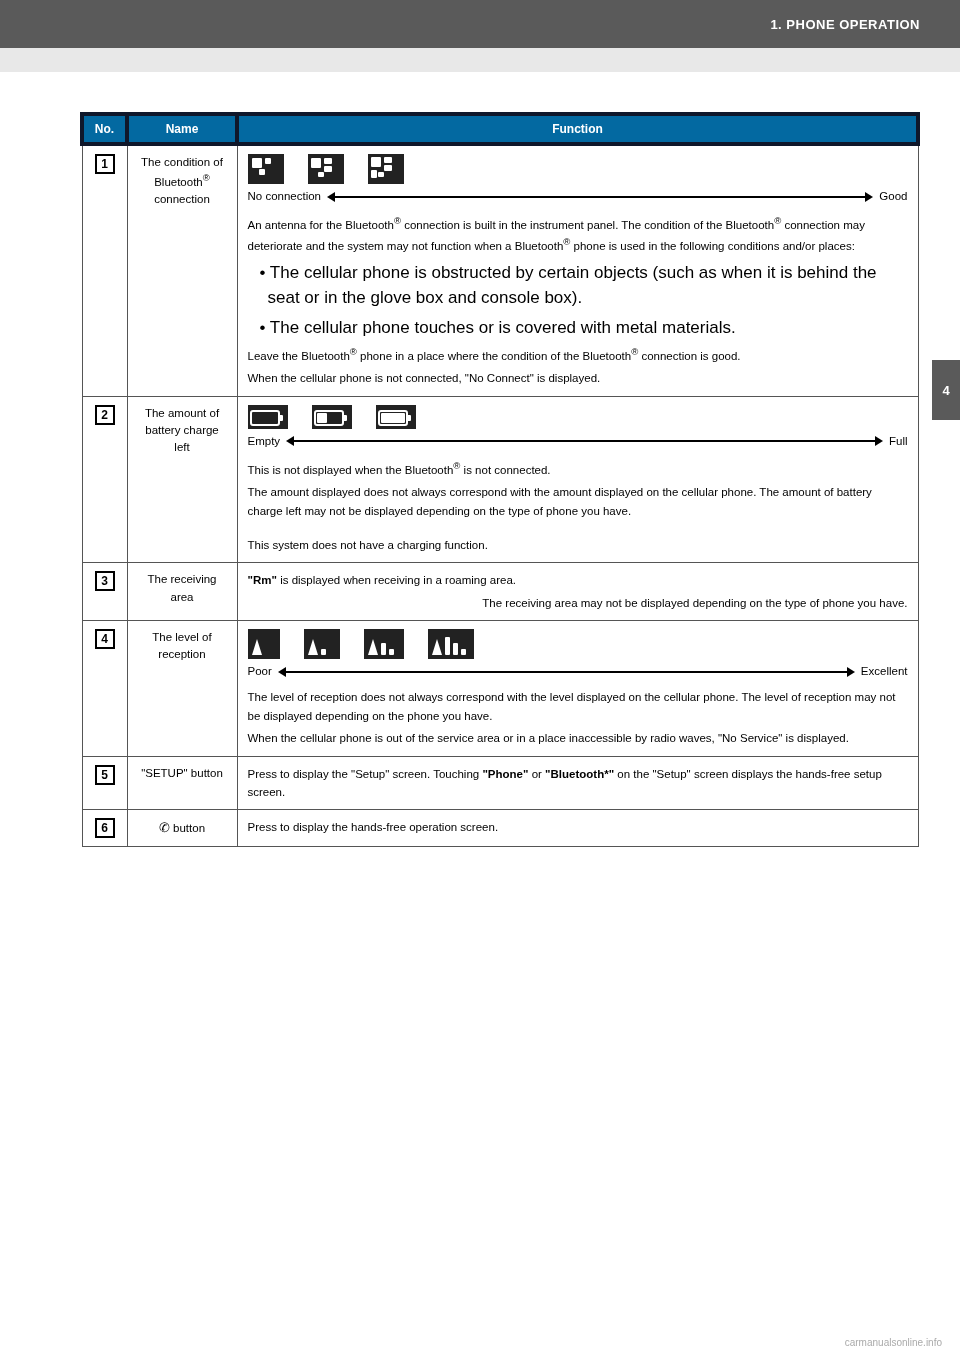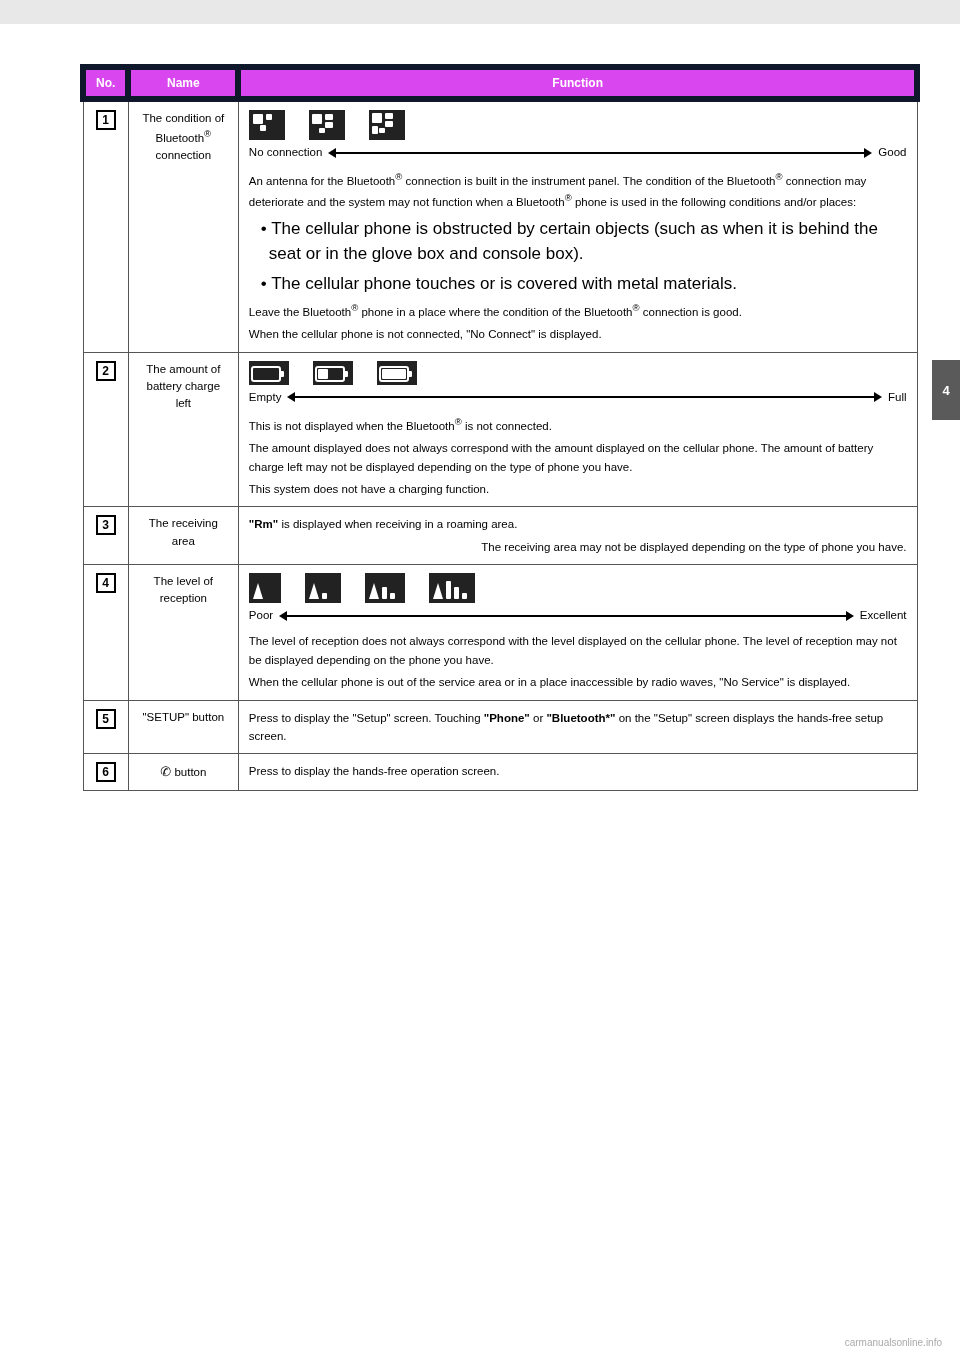--- a/index.html
+++ b/index.html
@@ -69,26 +69,26 @@
       padding: 20px 40px 40px 80px;
     }
 
     .content-table {
       width: 100%;
       border-collapse: collapse;
       border: 1px solid #555;
     }
 
     .content-table th {
-      background: #d946ef;
+      background: #0369a1;
       color: #fff;
       font-size: 12px;
       font-weight: bold;
       padding: 6px 10px;
-      border: 6px solid #0f172a;
+      border: 4px solid #0f172a;
       text-align: center;
     }
 
     .content-table td {
       border: 1px solid #555;
       padding: 8px 10px;
       vertical-align: top;
       font-size: 11.5px;
       line-height: 1.5;
     }
@@ -186,20 +186,23 @@
       right: 18px;
       color: #aaa;
       font-size: 10px;
     }
   </style>
 </head>
 <body>
 
 <div class="page-content">
 
+  <div class="header-bar">
+    <span class="header-title">1. PHONE OPERATION</span>
+  </div>
   <div class="header-underline"></div>
 
   <div class="side-tab">4</div>
 
   <div class="main-area">
     <table class="content-table">
       <thead>
         <tr>
           <th class="col-no">No.</th>
           <th class="col-name">Name</th>
@@ -301,21 +304,21 @@
                 <span style="display:flex;align-items:center;margin:0 6px;flex:1;">
                   <span class="arrow-left"></span>
                   <span class="arrow-shaft"></span>
                   <span class="arrow-right"></span>
                 </span>
                 <span class="label-text">Full</span>
               </div>
             </div>
             <div class="function-text">This is not displayed when the Bluetooth<sup>®</sup> is not connected.</div>
             <div class="function-text" style="margin-top:4px;">The amount displayed does not always correspond with the amount displayed on the cellular phone. The amount of battery charge left may not be displayed depending on the type of phone you have.</div>
-            <div class="function-text" style="margin-top:4px;">This system does not have a charging function.</div>
+            <div class="function-text" style="margin-top:16px;">This system does not have a charging function.</div>
           </td>
         </tr>
 
         <tr>
           <td class="col-no">
             <span class="num-box">3</span>
           </td>
           <td class="col-name">
             <span>The receiving area</span>
           </td>

